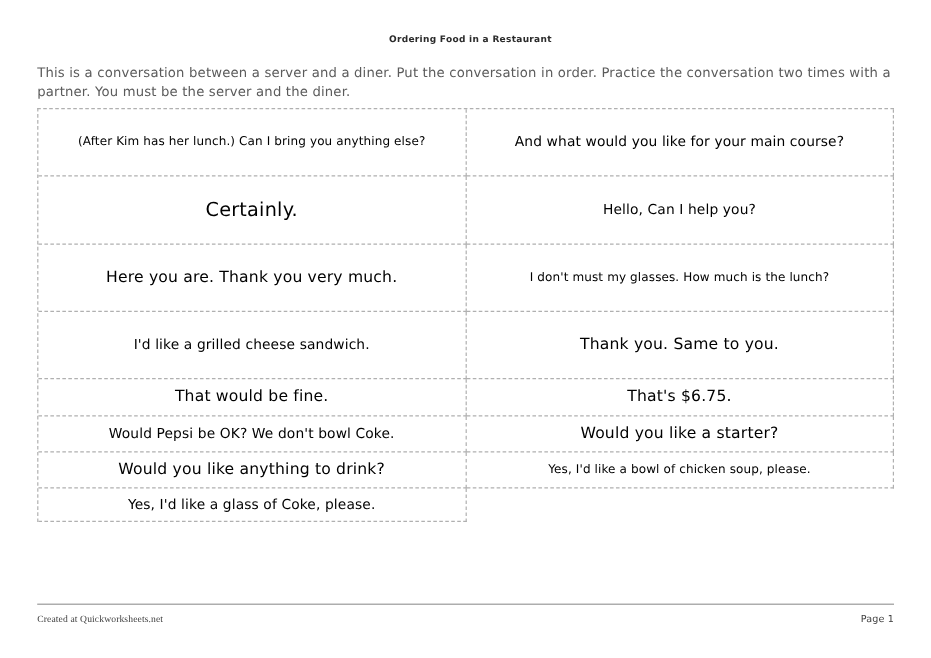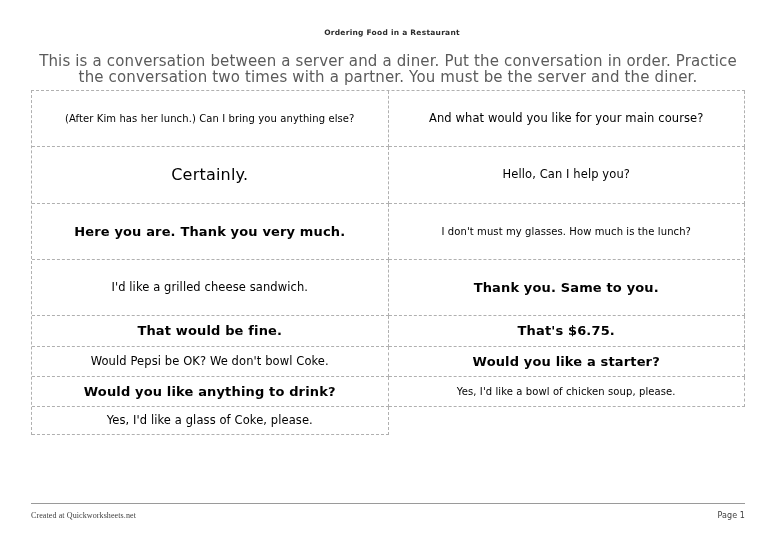--- a/index.html
+++ b/index.html
@@ -39,26 +39,26 @@
     color: #2b2b2b;
     font-family: "DejaVu Sans", sans-serif;
   }
 
   
   .instructions {
     position: absolute;
     left: 31px;
     top: 53px;
     width: 714px;
-    font-size: 15px;
+    font-size: 11px;
     line-height: 16px;
     color: #5b5b5b;
     font-family: "DejaVu Sans", sans-serif;
     letter-spacing: 0.15px;
-    text-align: center;
+    text-align: left;
   }
 
   
   .grid {
     position: absolute;
     left: 31px;
     top: 90px;
     width: 714px;
     height: 345px;
     display: grid;
@@ -82,21 +82,21 @@
     text-align: center;
     line-height: 1.32;
     font-family: "DejaVu Sans", sans-serif;
     color: #000000;
     font-size: 11px;
     letter-spacing: 0.1px;
     word-wrap: break-word;
   }
   
   .sz-xl .cell-text { font-size: 16px; letter-spacing: 0.2px; }
-  .sz-lg .cell-text { font-size: 13px; letter-spacing: 0.15px; font-weight: bold; }
+  .sz-lg .cell-text { font-size: 13px; letter-spacing: 0.15px; }
   .sz-md .cell-text { font-size: 11.5px; }
   .sz-sm .cell-text { font-size: 10px; }
 
   
   .footer-rule {
     position: absolute;
     left: 31px;
     top: 503px;
     width: 714px;
     height: 1px;

